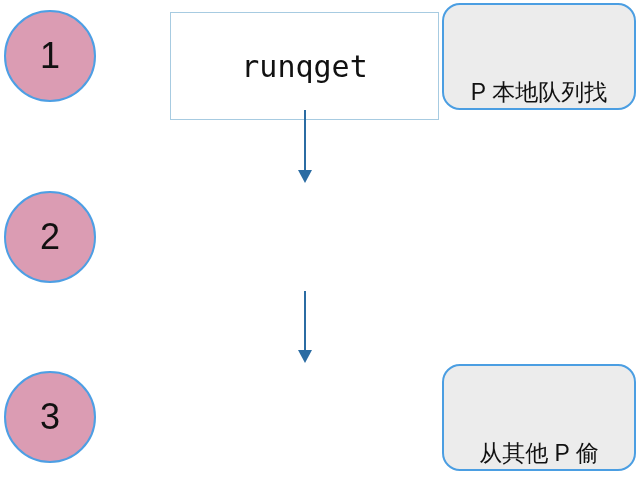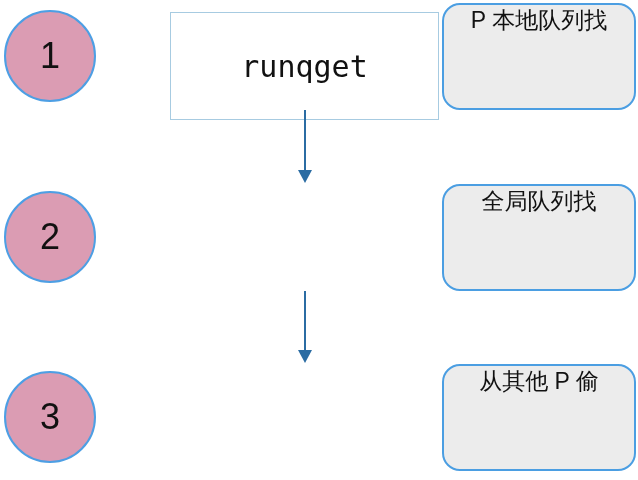--- a/index.html
+++ b/index.html
@@ -63,21 +63,21 @@
     position: absolute;
     left: 442px;
     top: 1px;
     width: 194px;
     height: 107px;
     box-sizing: border-box;
     background: var(--note-box-fill, #ececec);
     border: 2px solid var(--note-box-border, #4b9ee2);
     border-radius: 18px;
     display: flex;
-    align-items: flex-start;
+    align-items: flex-end;
     justify-content: center;
     font-size: 23px;
     color: var(--text, #111111);
   }
 
   .arrow {
     position: absolute;
     left: 297px;
     width: 16px;
   }
@@ -103,23 +103,20 @@
 
   <svg class="arrow a1" viewBox="0 0 16 73">
     <line x1="8" y1="0" x2="8" y2="61" stroke="#2b6ca3" stroke-width="2"></line>
     <polygon points="1,60 15,60 8,73" fill="#2b6ca3"></polygon>
   </svg>
 
   <div class="row r2">
     <div class="circle">
       <span>2</span>
     </div>
-    <div class="note-box">
-      <span>全局队列找</span>
-    </div>
   </div>
 
   <svg class="arrow a2" viewBox="0 0 16 72">
     <line x1="8" y1="0" x2="8" y2="60" stroke="#2b6ca3" stroke-width="2"></line>
     <polygon points="1,59 15,59 8,72" fill="#2b6ca3"></polygon>
   </svg>
 
   <div class="row r3">
     <div class="circle">
       <span>3</span>

